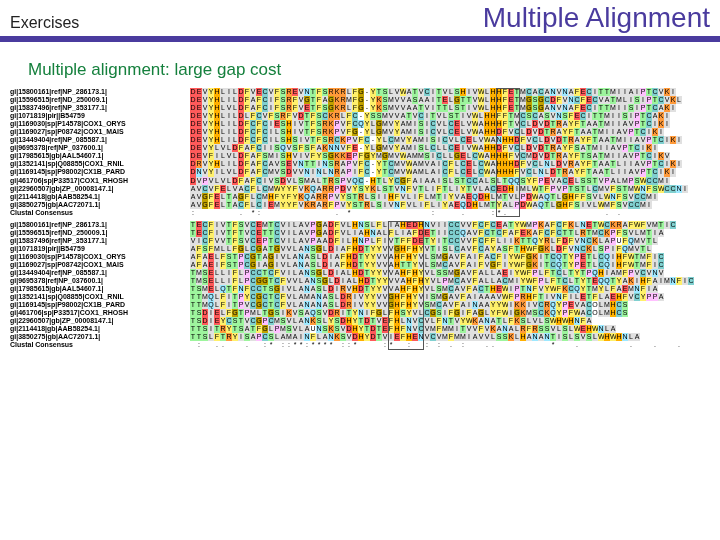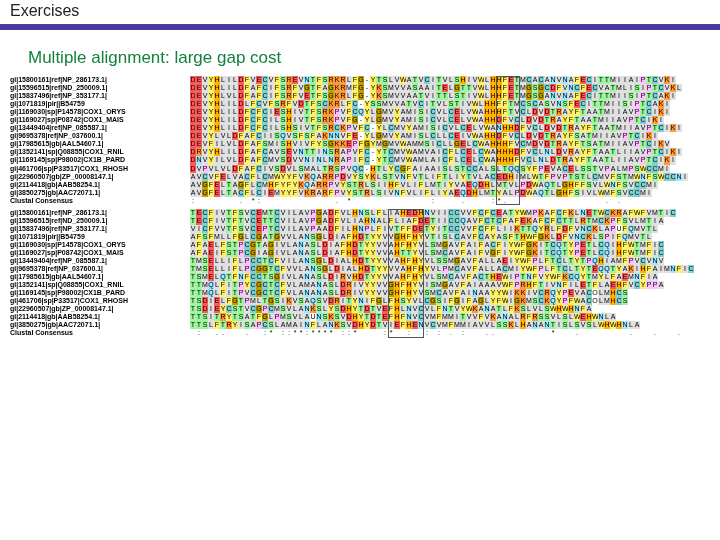--- a/index.html
+++ b/index.html
@@ -21,20 +21,21 @@
 .C-G{background:#c0a000}.C-P{background:#ffc0ff}.C-C{background:#80d0d0}
 .C-x,.C-dash{background:#fff}.C-star,.C-dot,.C-sp{background:#fff}
 .box-overlay { position:absolute; border:1px solid #555; pointer-events:none }
 .msa-wrap { position:relative }
 </style>
 </head>
 <body>
 
 <div class="hdr-bar">
  <div class="hdr-l">Exercises</div>
+ <div class="hdr-r">Multiple Alignment</div>
 </div>
 
 <div class="subtitle">Multiple alignment: large gap cost</div>
 
 <div class="msa-wrap">
  <div class="msa" id="msa">
       <div class="row">
         <div class="id">gi|15800161|ref|NP_286173.1|</div>
         <div class="seq">
           <span class="C-D">D</span>

